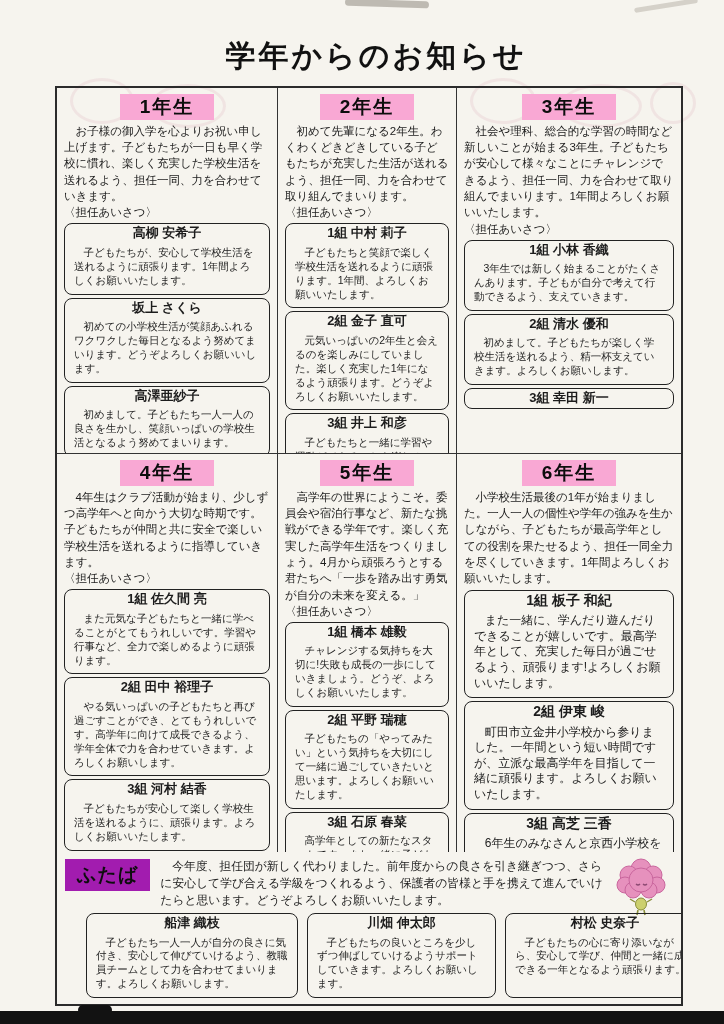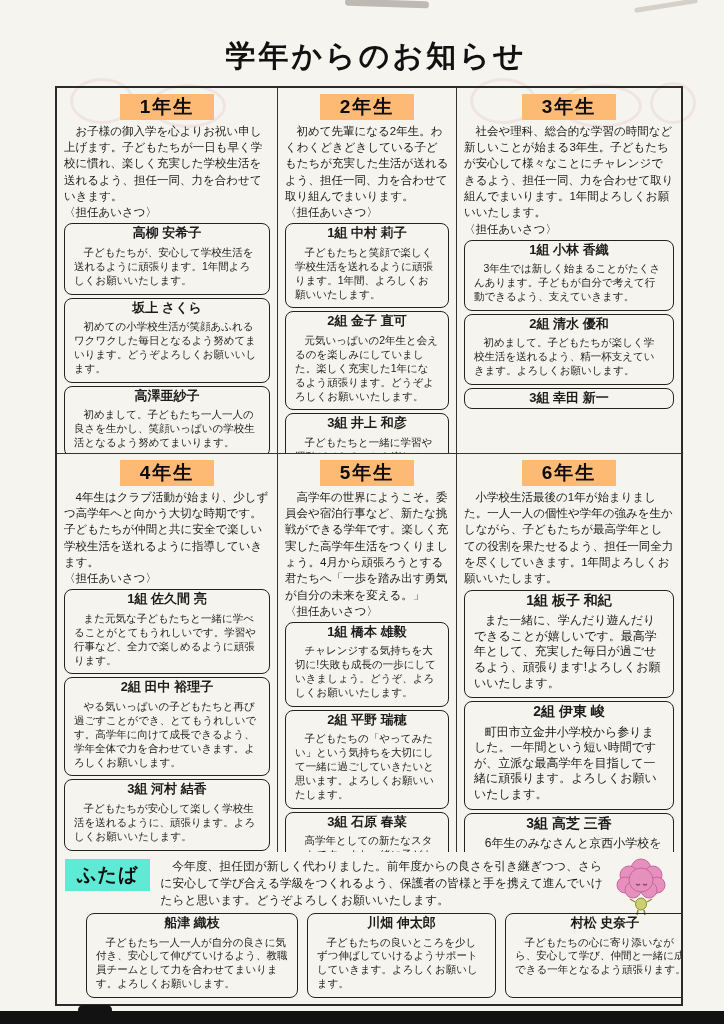--- a/index.html
+++ b/index.html
@@ -19,33 +19,33 @@
   .smudge-tr{position:absolute;top:3px;right:26px;width:64px;height:5px;background:#b4aea3;opacity:.5;border-radius:3px;transform:rotate(-9deg);}
   .scan-bar{position:absolute;bottom:0;left:0;width:724px;height:13px;background:#121212;}
   .scan-blob{position:absolute;bottom:9px;left:78px;width:34px;height:10px;background:#121212;border-radius:5px;}
 
   .board{position:absolute;top:86px;left:55px;width:628px;height:920px;border:2px solid #2b2b2b;box-sizing:border-box;display:flex;flex-direction:column;}
   .grid{display:grid;grid-template-columns:221px 179px 224px;grid-template-rows:366px 398px;}
   .cell{box-sizing:border-box;padding:5px 7px 3px 7px;overflow:hidden;}
   .bR{border-right:1.5px solid #333;}
   .bB{border-bottom:1.5px solid #333;}
   .head-wrap{text-align:center;margin:1px 0 3px 0;}
-  .g-head{display:inline-block;background:#fdba74;color:#0d0d0d;font-weight:bold;
+  .g-head{display:inline-block;background:#f9a8d4;color:#0d0d0d;font-weight:bold;
     font-size:19px;line-height:1.25;padding:1px 20px;letter-spacing:2px;}
   .g-intro{font-size:11.5px;line-height:1.42;margin:3px 0 1px 0;text-indent:1em;}
   .g-greet{font-size:11.5px;margin:0 0 1px 0;}
   .tbox{border:1.4px solid #222;border-radius:8px;padding:1px 5px 2px 5px;margin:3px 0;background:transparent;}
   .tname{text-align:center;font-weight:bold;font-size:13px;line-height:1.25;}
   .tmsg{font-size:10.5px;line-height:1.33;margin:4px;text-indent:.9em;}
   .small .tmsg{font-size:12px;line-height:1.3;}
   .small .tname{font-size:14px;}
   .g-note{font-size:11px;line-height:1.4;margin:16px 0 0 0;}
 
   .futaba{flex:1;box-sizing:border-box;padding:5px 8px 4px 8px;overflow:hidden;}
-  .f-label{float:left;display:inline-block;background:#5eead4;color:#0d0d0d;font-weight:bold;
+  .f-label{float:left;display:inline-block;background:#a21caf;color:#0d0d0d;font-weight:bold;
     font-size:19px;padding:3px 12px;margin:2px 10px 2px 0;letter-spacing:1px;}
   .f-mascot{float:right;margin:0 6px 0 6px;}
   .f-intro{font-size:11.8px;line-height:1.45;margin:1px 0 3px 0;text-indent:1em;}
   .f-row{display:flex;gap:9px;clear:left;padding-right:24px;padding-left:21px;}
   .f-row .tbox{flex:0 0 auto;margin:1px 0;}
   .fb1{width:200px;}
   .fb2{width:177px;}
   .fb3{width:188px;}
 </style>
 </head>

